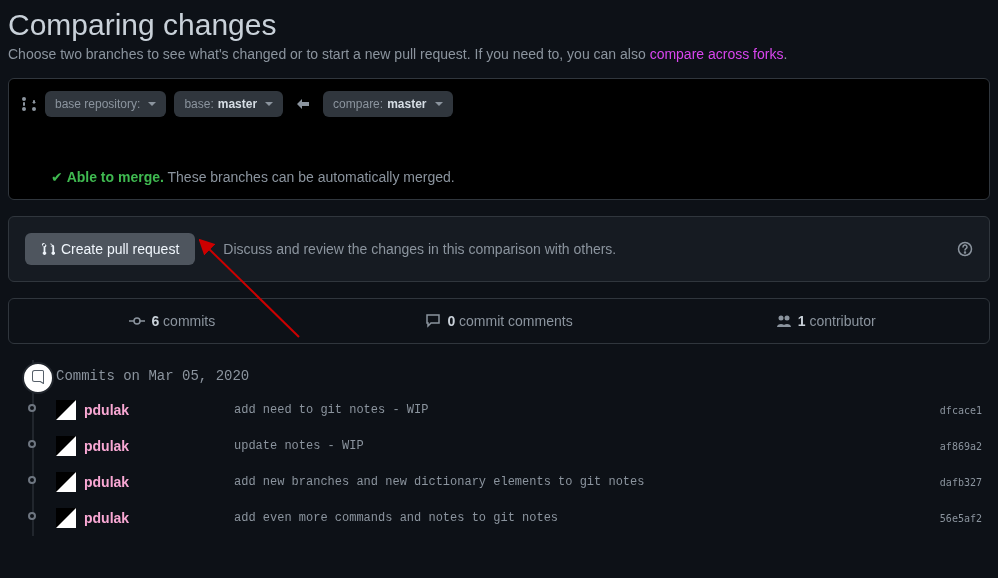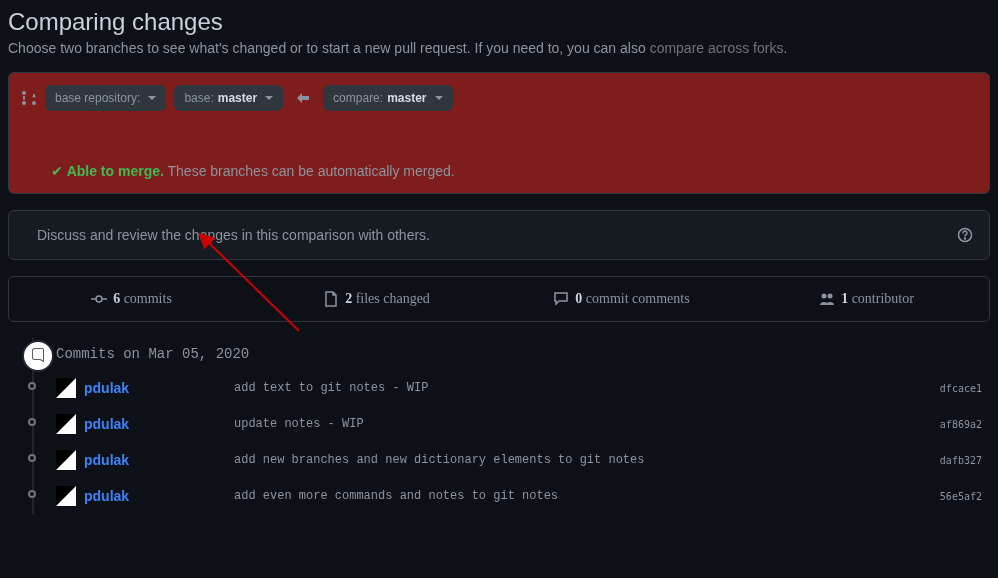--- a/index.html
+++ b/index.html
@@ -6,35 +6,35 @@
 body {
   background: #0d1117;
   color: #c9d1d9;
   font-family: -apple-system, BlinkMacSystemFont, "Segoe UI", Helvetica, Arial, sans-serif;
   font-size: 14px;
   width: 998px;
   margin: 0 auto;
 }
 .container { padding: 0 8px; }
 h1 {
-  font-size: 24px;
+  font-size: 30px;
   font-weight: 400;
   color: #c9d1d9;
   padding: 8px 0 4px;
 }
 .subhead {
   color: #8b949e;
   margin-bottom: 16px;
 }
 .subhead a {
-  color: #737373;
+  color: #d946ef;
   text-decoration: none;
 }
 .compare-box {
-  background: #7f1d1d;
+  background: #000000;
   border: 1px solid #30363d;
   border-radius: 6px;
   padding: 8px 12px 12px;
 }
 .range-editor {
   display: flex;
   align-items: center;
   gap: 8px;
   padding: 4px 0 8px;
 }
@@ -83,39 +83,38 @@
   color: #f0f6fc;
   font-size: 14px;
   font-weight: 500;
   padding: 8px 16px;
   border-radius: 6px;
   cursor: pointer;
   display: inline-flex;
   align-items: center;
   gap: 6px;
 }
-.pr-desc { color: #8b949e; margin-left: 12px; flex: 1; }
+.pr-desc { color: #8b949e; margin-left: 28px; flex: 1; }
 .help-icon { color: #8b949e; }
 .tabnav {
   display: flex;
   background: #0d1117;
   border: 1px solid #30363d;
   border-radius: 6px;
   margin-top: 16px;
 }
 .tabnav-item {
   flex: 1;
   text-align: center;
   padding: 14px 0;
   color: #8b949e;
   display: flex;
   align-items: center;
   justify-content: center;
   gap: 6px;
-  font-family: Liberation Serif, serif;
 }
 .tabnav-item strong { color: #c9d1d9; font-weight: 600; }
 .timeline {
   position: relative;
   margin-top: 16px;
   padding-left: 42px;
 }
 .timeline-line {
   position: absolute;
   left: 24px;
@@ -169,21 +168,21 @@
 .avatar::after {
   content: "";
   position: absolute;
   left: 0; top: 0;
   border-style: solid;
   border-width: 20px 20px 0 0;
   border-color: #000 transparent transparent transparent;
 }
 .author {
   font-weight: 600;
-  color: #3b82f6;
+  color: #f9a8d4;
   width: 150px;
 }
 .msg {
   color: #8b949e;
   font-family: SFMono-Regular, Consolas, "Liberation Mono", Menlo, monospace;
   font-size: 12px;
   flex: 1;
 }
 .sha {
   color: #8b949e;
@@ -241,20 +240,26 @@
       </button>
     </div>
 
     <div class="mergeable">
       <span class="check">✔</span>
       <strong>Able to merge.</strong><span> These branches can be automatically merged.</span>
     </div>
   </div>
 
   <div class="pr-box" style="position:relative;">
+    <button class="btn-primary">
+      <svg width="14" height="14" viewBox="0 0 16 16" fill="currentColor">
+          <path d="M5 3a2 2 0 1 1-4 0 2 2 0 0 1 4 0zM3 6v5a2 2 0 1 0 2 0V6a2 2 0 1 0-2 0zm8-3h2a2 2 0 0 1 2 2v6a2 2 0 1 1-2 0V5h-2l2-2-2-2v2z"></path>
+        </svg>
+      <span>Create pull request</span>
+    </button>
     <span class="pr-desc">Discuss and review the changes in this comparison with others.</span>
     <span class="help-icon">
       <svg width="16" height="16" viewBox="0 0 16 16" fill="none" stroke="currentColor" stroke-width="1.5">
           <circle cx="8" cy="8" r="6.5"></circle>
           <path d="M6 6a2 2 0 1 1 3 1.7c-.6.4-1 .8-1 1.3" stroke-linecap="round"></path>
           <circle cx="8" cy="11.5" r="0.5" fill="currentColor"></circle>
         </svg>
     </span>
     <svg class="arrow-annotation" width="120" height="120">
       <defs>
@@ -267,27 +272,20 @@
   </div>
 
   <div class="tabnav">
     <div class="tabnav-item">
       <svg width="16" height="16" viewBox="0 0 16 16" fill="#8b949e">
           <circle cx="8" cy="8" r="3" fill="none" stroke="#8b949e" stroke-width="1.5"></circle>
           <line x1="0" y1="8" x2="5" y2="8" stroke="#8b949e" stroke-width="1.5"></line>
           <line x1="11" y1="8" x2="16" y2="8" stroke="#8b949e" stroke-width="1.5"></line>
         </svg>
       <span><strong>6</strong><span> commits</span></span>
-    </div>
-    <div class="tabnav-item">
-      <svg width="16" height="16" viewBox="0 0 16 16" fill="none" stroke="#8b949e" stroke-width="1.5">
-          <path d="M3 1h7l3 3v11H3z"></path>
-          <path d="M10 1v3h3"></path>
-        </svg>
-      <span><strong>2</strong><span> files changed</span></span>
     </div>
     <div class="tabnav-item">
       <svg width="16" height="16" viewBox="0 0 16 16" fill="none" stroke="#8b949e" stroke-width="1.5">
           <path d="M2 2h12v8H6l-3 3v-3H2z"></path>
         </svg>
       <span><strong>0</strong><span> commit comments</span></span>
     </div>
     <div class="tabnav-item">
       <svg width="16" height="16" viewBox="0 0 16 16" fill="#8b949e">
           <circle cx="5" cy="5" r="2.5"></circle>
@@ -303,21 +301,21 @@
     <div id="timeline-content">
         <div class="commit-group-header"><span class="group-badge">
             <svg width="16" height="16" viewBox="0 0 16 16" fill="#57606a">
               <path d="M2 2.5A2.5 2.5 0 0 1 4.5 0h8A1.5 1.5 0 0 1 14 1.5v12a.5.5 0 0 1-.8.4L10 12H4.5A2.5 2.5 0 0 1 2 9.5zM4.5 1A1.5 1.5 0 0 0 3 2.5v7A1.5 1.5 0 0 0 4.5 11h6l2.5 1.5V1.5a.5.5 0 0 0-.5-.5z"></path>
             </svg>
           </span><span>Commits on Mar 05, 2020</span></div>
         <div class="commit-row">
           <span class="commit-dot"></span>
           <span class="avatar"></span>
           <span class="author">pdulak</span>
-          <span class="msg">add text to git notes - WIP</span>
+          <span class="msg">add need to git notes - WIP</span>
           <span class="sha">dfcace1</span>
         </div>
         <div class="commit-row">
           <span class="commit-dot"></span>
           <span class="avatar"></span>
           <span class="author">pdulak</span>
           <span class="msg">update notes - WIP</span>
           <span class="sha">af869a2</span>
         </div>
         <div class="commit-row">

